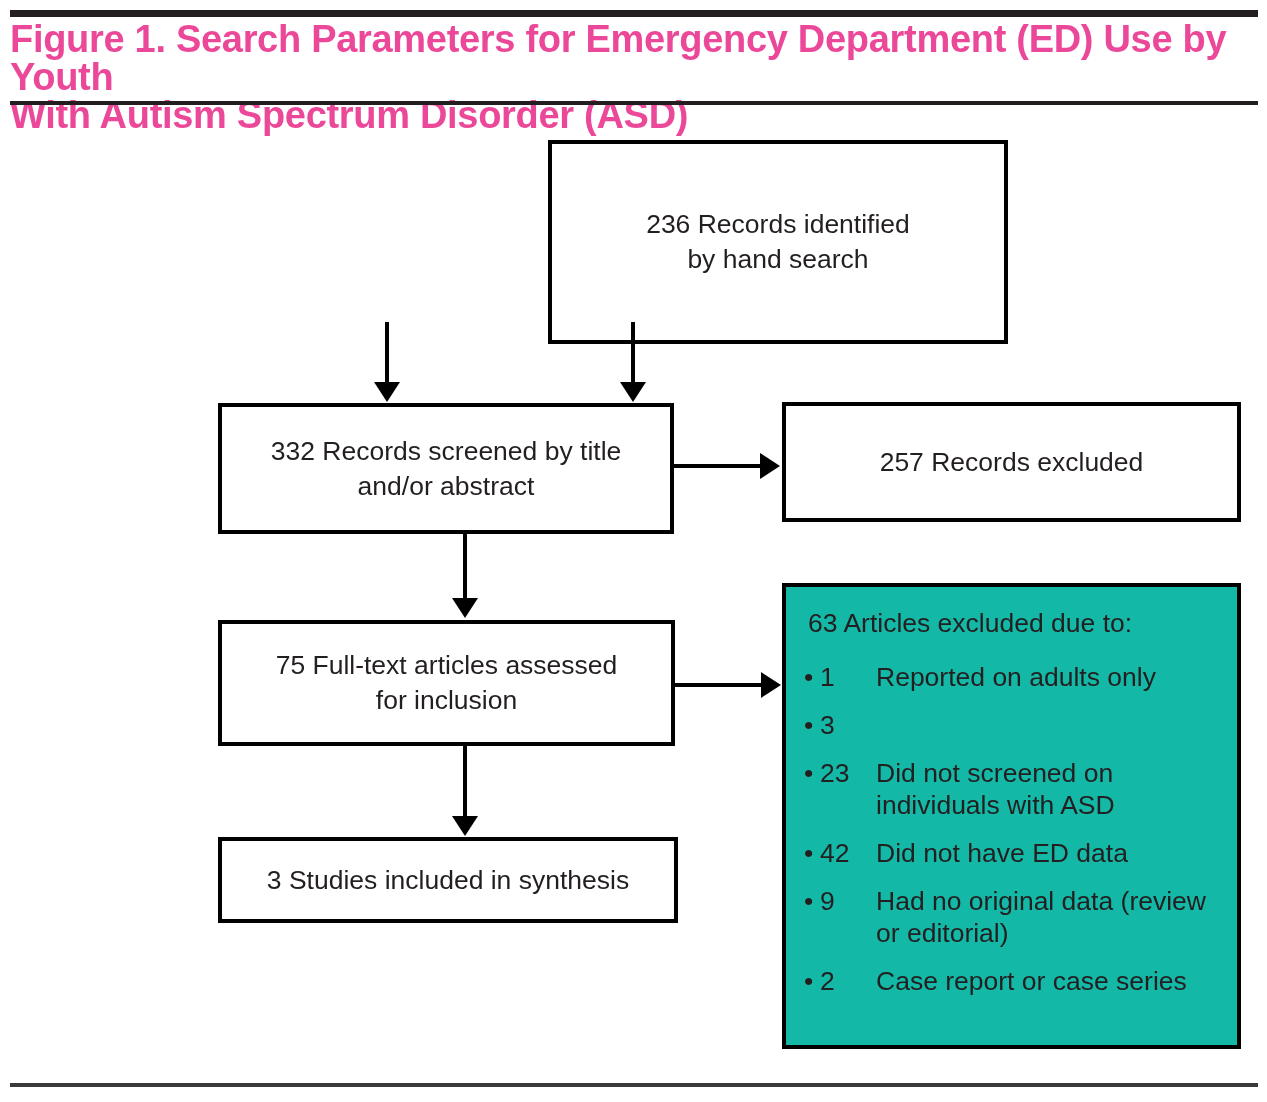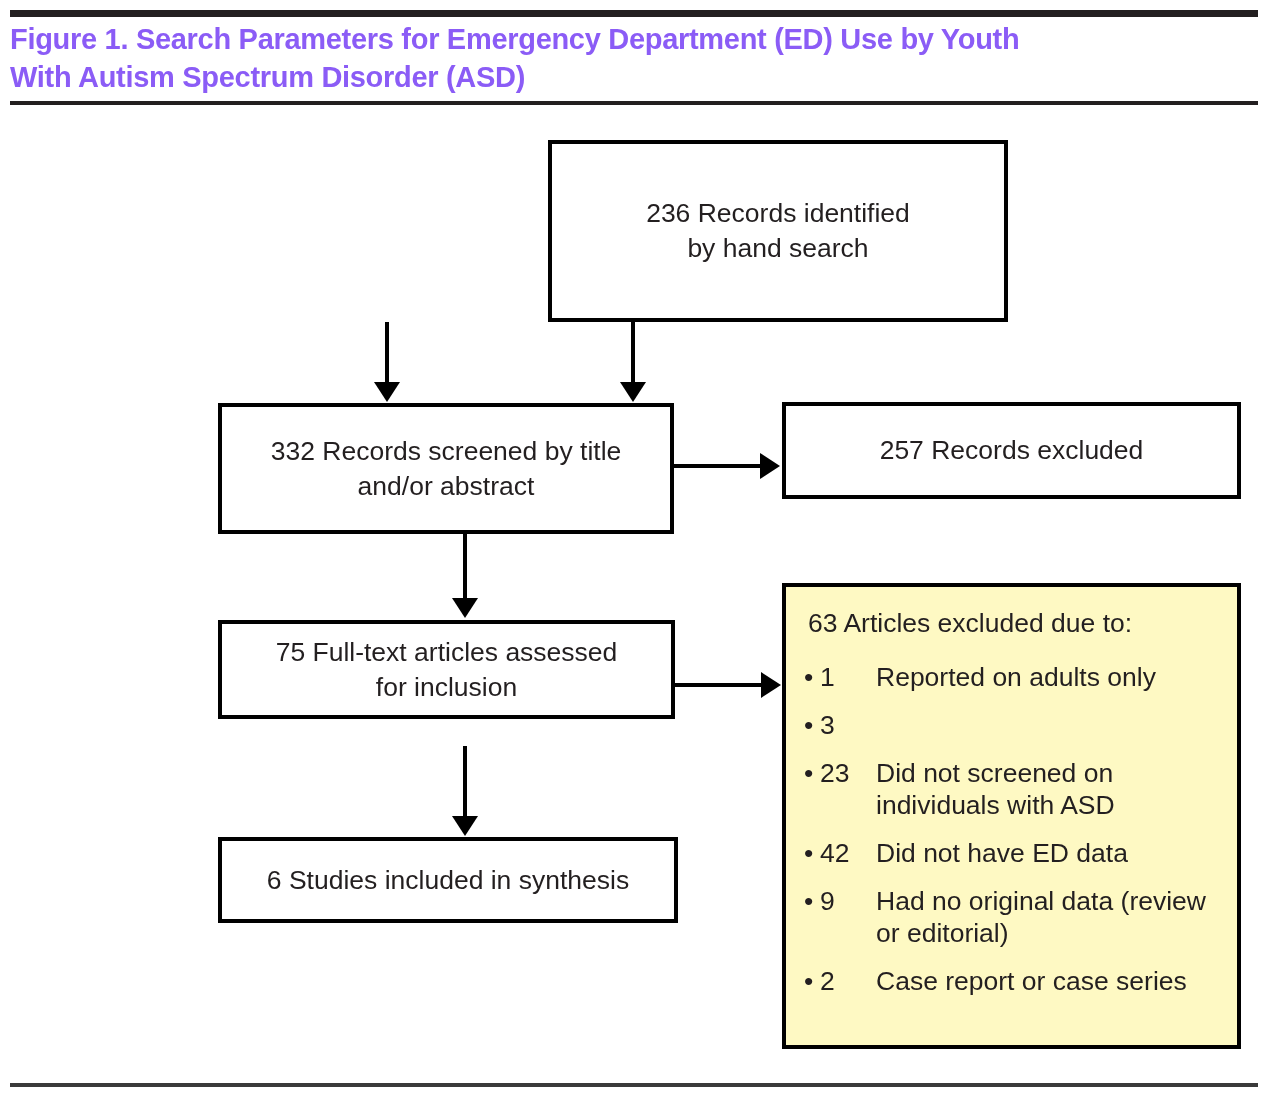--- a/index.html
+++ b/index.html
@@ -46,25 +46,25 @@
     width: 1248px;
     height: 4px;
     background: #3a3a3a;
   }
 
   .figure-title {
     position: absolute;
     left: 10px;
     top: 20px;
     width: 1225px;
-    font-size: 29px;
+    font-size: 38px;
     line-height: 38px;
     font-weight: bold;
     letter-spacing: -0.3px;
-    color: #8b5cf6;
+    color: #ec4899;
     white-space: pre-line;
   }
 
   
   .flow-box {
     position: absolute;
     box-sizing: border-box;
     border: 4px solid #000000;
     background: #ffffff;
     display: flex;
@@ -75,36 +75,36 @@
     font-size: 26.5px;
     line-height: 35px;
     text-align: center;
     color: #231f20;
     white-space: pre-line;
     padding: 0 10px;
   }
 
   
   #box-identified-db   { left: 30px;  top: 140px; width: 460px; height: 182px; }
-  #box-identified-hand { left: 548px; top: 140px; width: 460px; height: 182px; }
+  #box-identified-hand { left: 548px; top: 140px; width: 460px; height: 204px; }
   #box-screened        { left: 218px; top: 403px; width: 456px; height: 131px; }
-  #box-records-excluded{ left: 782px; top: 402px; width: 459px; height: 97px; }
-  #box-fulltext        { left: 218px; top: 620px; width: 457px; height: 99px; }
+  #box-records-excluded{ left: 782px; top: 402px; width: 459px; height: 120px; }
+  #box-fulltext        { left: 218px; top: 620px; width: 457px; height: 126px; }
   #box-included        { left: 218px; top: 837px; width: 460px; height: 86px;  }
 
   
   #box-articles-excluded {
     position: absolute;
     left: 782px;
     top: 583px;
     width: 459px;
     height: 466px;
     box-sizing: border-box;
     border: 4px solid #000000;
-    background: #fef9c3;
+    background: #14b8a6;
     padding: 20px 14px 10px 18px;
   }
   .excl-heading {
     font-size: 26.5px;
     line-height: 32px;
     color: #231f20;
     margin: 0 0 22px 4px;
   }
   .excl-list {
     list-style: none;
@@ -262,18 +262,18 @@
           <span class="excl-count">2</span>
           <span class="excl-reason">Case report or case series</span>
         </li>
       </ul>
   </div>
 
   <div class="conn-v" id="arrow6-line"></div>
   <div class="arrowhead-down" id="arrow6-head"></div>
 
   <div class="flow-box" id="box-included">
-    <div class="box-text">6 Studies included in synthesis</div>
+    <div class="box-text">3 Studies included in synthesis</div>
   </div>
 
   <div class="rule-bottom"></div>
 
 </div>
 
 </body></html>

